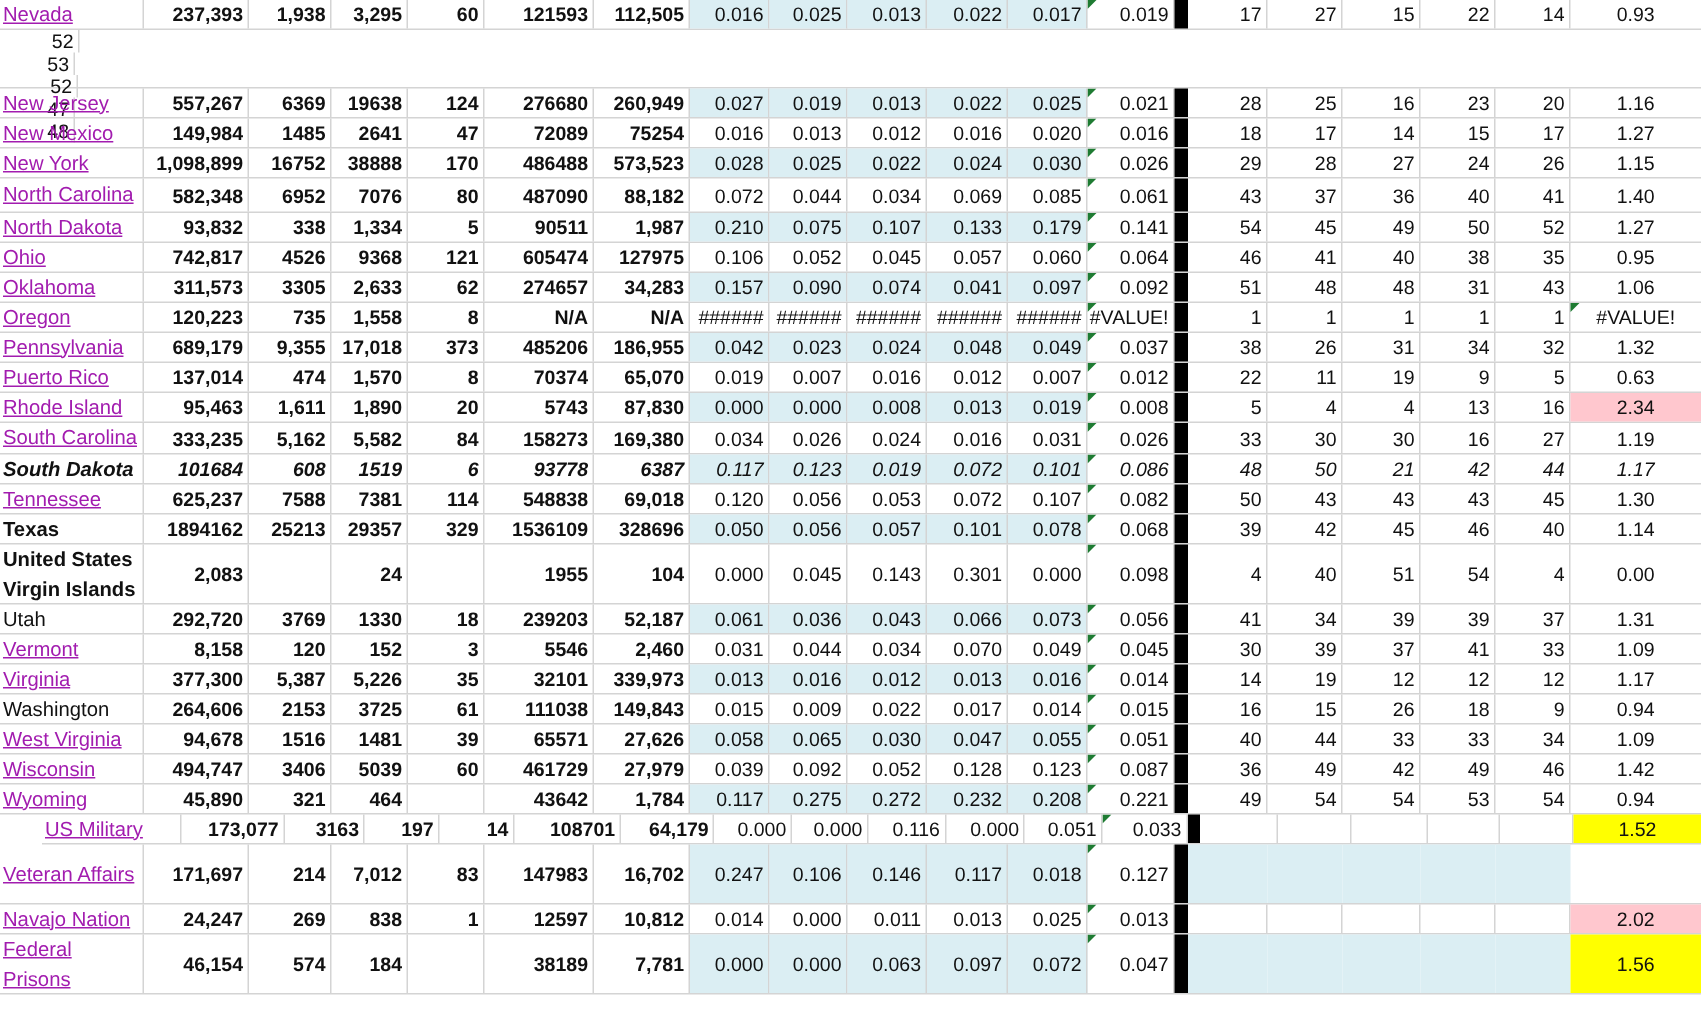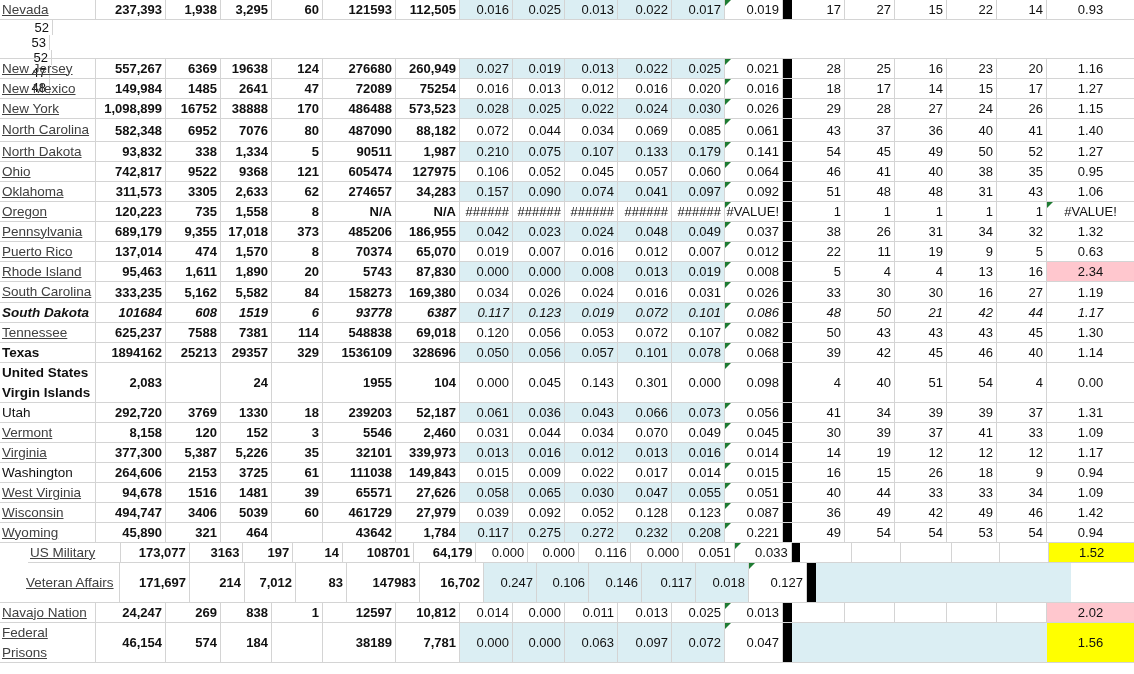--- a/index.html
+++ b/index.html
@@ -4,21 +4,21 @@
 <style>
   html, body { margin:0; padding:0; background:#ffffff; }
   body { width:1134px; height:674px; overflow:hidden; position:relative;
          font-family:"Liberation Sans", "DejaVu Sans", sans-serif; }
   #sheet { position:absolute; left:0; top:0; width:1134px; }
   .row { position:relative; display:flex; border-bottom:1px solid #d4d4d4; box-sizing:border-box; }
   .cell { box-sizing:border-box; border-right:1px solid #d4d4d4; height:100%;
           display:flex; align-items:center; justify-content:flex-end;
           padding:0 3px; font-size:13px; color:#111; white-space:nowrap; overflow:hidden; position:relative; }
   .c-name { width:96px; justify-content:flex-start; padding-left:2px; white-space:normal; line-height:20px; font-size:13.5px; }
-  .c-name.link { text-decoration:underline; color:#404040; }
+  .c-name.link { text-decoration:underline; color:#a21caf; }
   .c-name.bold { font-weight:bold; }
   .num { font-weight:bold; }
   .c1 { width:70px; } .c2 { width:55px; } .c3 { width:51px; } .c4 { width:51px; }
   .c5 { width:73px; } .c6 { width:64px; }
   .f1 { width:53px; } .f2 { width:52px; } .f3 { width:53px; } .f4 { width:54px; } .f5 { width:53px; }
   .favg { width:58px; }
   .divider { width:9px; background:#000; border-right:none; padding:0; }
   .r1 { width:53px; } .r2 { width:50px; } .r3 { width:52px; } .r4 { width:50px; } .r5 { width:50px; }
   .ratio { width:87px; justify-content:center; border-right:none; }
   .band { background:#dbeef3; }
@@ -182,21 +182,21 @@
     <div class="cell r1 rk">54</div>
     <div class="cell r2 rk">45</div>
     <div class="cell r3 rk">49</div>
     <div class="cell r4 rk">50</div>
     <div class="cell r5 rk">52</div>
     <div class="cell ratio">1.27</div>
   </div>
     <div class="row" style="height: 20px;">
     <div class="cell c-name link">Ohio</div>
     <div class="cell c1 num">742,817</div>
-    <div class="cell c2 num">9522</div>
+    <div class="cell c2 num">4526</div>
     <div class="cell c3 num">9368</div>
     <div class="cell c4 num">121</div>
     <div class="cell c5 num">605474</div>
     <div class="cell c6 num">127975</div>
     <div class="cell f1 fr">0.106</div>
     <div class="cell f2 fr">0.052</div>
     <div class="cell f3 fr">0.045</div>
     <div class="cell f4 fr">0.057</div>
     <div class="cell f5 fr">0.060</div>
     <div class="cell favg tri">0.064</div>
@@ -597,21 +597,21 @@
     <div class="cell f5 fr">0.051</div>
     <div class="cell favg tri">0.033</div>
     <div class="cell divider"></div>
     <div class="cell r1 rk"></div>
     <div class="cell r2 rk"></div>
     <div class="cell r3 rk"></div>
     <div class="cell r4 rk"></div>
     <div class="cell r5 rk"></div>
     <div class="cell ratio yellow">1.52</div>
   </div>
-    <div class="row" style="height: 40px; padding-left: 24px;">
+    <div class="row" style="height: 40px;">
     <div class="cell c-name link">Veteran Affairs</div>
     <div class="cell c1 num">171,697</div>
     <div class="cell c2 num">214</div>
     <div class="cell c3 num">7,012</div>
     <div class="cell c4 num">83</div>
     <div class="cell c5 num">147983</div>
     <div class="cell c6 num">16,702</div>
     <div class="cell f1 fr band">0.247</div>
     <div class="cell f2 fr band">0.106</div>
     <div class="cell f3 fr band">0.146</div>

